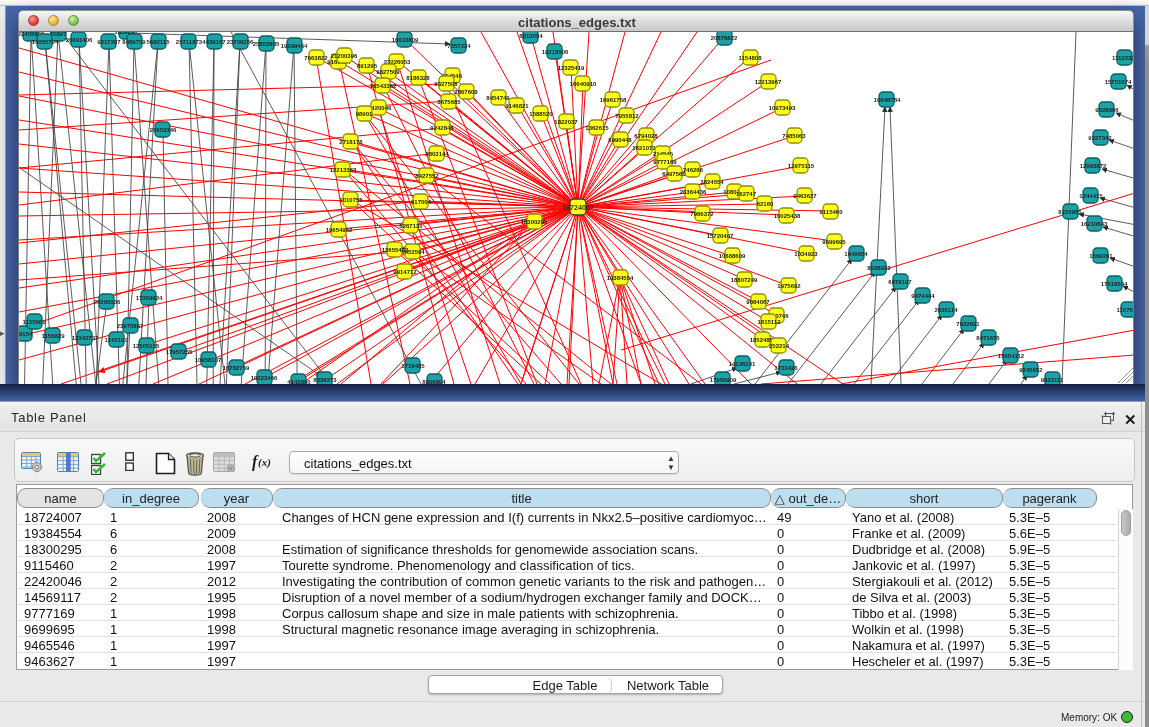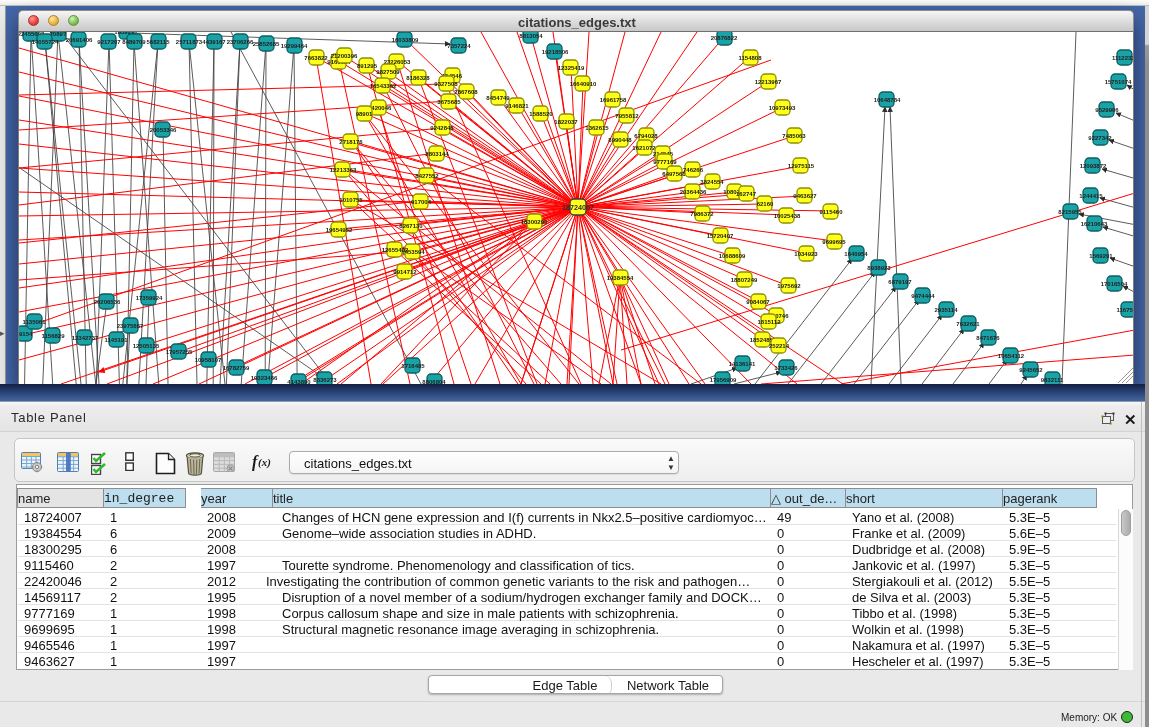--- a/index.html
+++ b/index.html
@@ -67,22 +67,22 @@
   border-radius:4px; box-shadow:0 1px 1px rgba(0,0,0,0.08); }
 #combotext { position:absolute; left:14px; top:4px; font-size:13px; color:#111; }
 #comboarrows { position:absolute; left:376px; top:2px; font-size:8px; color:#333;
   line-height:9px; text-align:center; width:10px;}
 
 
 #tbl { position:absolute; left:16px; top:82px; width:1117px; height:186px;
   background:#ffffff; border:1px solid #9b9b9b; }
 .hc { position:absolute; top:3px; height:20px; border-right:1px solid #8e8e8e;
   border-top:1px solid #8e8e8e; border-bottom:1px solid #8e8e8e;
-  font-size:13px; color:#222; line-height:20px;
-  background:#bcdeee; }
+  font-size:13px; color:#222; text-align:center; line-height:20px;
+  background:#bcdeee;border-radius:9px; }
 .hc.gray { background:#e4e4e4; }
 .row { position:absolute; left:1px; width:1098px; height:16px; font-size:13px;
   color:#111; white-space:nowrap; }
 .c { position:absolute; top:1px; overflow:hidden; white-space:nowrap; }
 #vscroll { position:absolute; left:1101px; top:24px; width:15px; height:161px;
   background:#fcfcfc; border-left:1px solid #d6d6d6; }
 #vthumb { position:absolute; left:2px; top:1px; width:10px; height:26px;
   background:linear-gradient(90deg,#c9c9c9,#ababab); border-radius:5px;
   border:1px solid #9e9e9e; }
 
@@ -702,66 +702,66 @@
           <text x="6" y="14" font-family="Liberation Serif, serif" font-style="italic" font-weight="bold" font-size="11" fill="#1a1a1a">(x)</text>
         </svg>
       <div id="combo">
         <div id="combotext">citations_edges.txt</div>
         <div id="comboarrows">▲<br>▼</div>
       </div>
     </div>
 
     <div id="tbl">
       <div class="hc gray" style="left:0px; width:87px; border-left:1px solid #8e8e8e;">name</div>
-        <div class="hc" style="left:87px; width:82px;font-family:Liberation Mono, monospace;">in_degree</div>
+        <div class="hc" style="left:87px; width:95px;">in_degree</div>
         <div class="hc" style="left:184px; width:72px;">year</div>
         <div class="hc" style="left:256px; width:498px;">title</div>
         <div class="hc" style="left:754px; width:75px;">△ out_de…</div>
         <div class="hc" style="left:829px; width:157px;">short</div>
         <div class="hc" style="left:986px; width:94px;">pagerank</div>
         <div class="row" style="top:24px;border-bottom:1px solid #e3e3e3;">
           <span class="c" style="left:6px; width:80px">18724007</span>
           <span class="c" style="left:92px; width:90px">1</span>
           <span class="c" style="left:189px; width:60px">2008</span>
           <span class="c" style="left:264px; width:487px">Changes of HCN gene expression and I(f) currents in Nkx2.5–positive cardiomyoc…</span>
           <span class="c" style="left:759px; width:68px">49</span>
           <span class="c" style="left:834px; width:150px">Yano et al. (2008)</span>
           <span class="c" style="left:991px; width:86px">5.3E–5</span>
         </div>
         <div class="row" style="top:40px;border-bottom:1px solid #e3e3e3;">
           <span class="c" style="left:6px; width:80px">19384554</span>
           <span class="c" style="left:92px; width:90px">6</span>
           <span class="c" style="left:189px; width:60px">2009</span>
-          <span class="c" style="left:264px; width:487px">Genome–wide association studies in ADHD.</span>
           <span class="c" style="left:759px; width:68px">0</span>
           <span class="c" style="left:834px; width:150px">Franke et al. (2009)</span>
           <span class="c" style="left:991px; width:86px">5.6E–5</span>
         </div>
         <div class="row" style="top:56px;border-bottom:1px solid #e3e3e3;">
           <span class="c" style="left:6px; width:80px">18300295</span>
           <span class="c" style="left:92px; width:90px">6</span>
           <span class="c" style="left:189px; width:60px">2008</span>
+          <span class="c" style="left:264px; width:487px">Estimation of significance thresholds for genomewide association scans.</span>
           <span class="c" style="left:759px; width:68px">0</span>
           <span class="c" style="left:834px; width:150px">Dudbridge et al. (2008)</span>
           <span class="c" style="left:991px; width:86px">5.9E–5</span>
         </div>
         <div class="row" style="top:72px;border-bottom:1px solid #e3e3e3;">
           <span class="c" style="left:6px; width:80px">9115460</span>
           <span class="c" style="left:92px; width:90px">2</span>
           <span class="c" style="left:189px; width:60px">1997</span>
           <span class="c" style="left:264px; width:487px">Tourette syndrome. Phenomenology and classification of tics.</span>
           <span class="c" style="left:759px; width:68px">0</span>
           <span class="c" style="left:834px; width:150px">Jankovic et al. (1997)</span>
           <span class="c" style="left:991px; width:86px">5.3E–5</span>
         </div>
         <div class="row" style="top:88px;border-bottom:1px solid #e3e3e3;">
           <span class="c" style="left:6px; width:80px">22420046</span>
           <span class="c" style="left:92px; width:90px">2</span>
           <span class="c" style="left:189px; width:60px">2012</span>
-          <span class="c" style="left:248px; width:487px">Investigating the contribution of common genetic variants to the risk and pathogen…</span>
+          <span class="c" style="left:264px; width:487px">Investigating the contribution of common genetic variants to the risk and pathogen…</span>
           <span class="c" style="left:759px; width:68px">0</span>
           <span class="c" style="left:834px; width:150px">Stergiakouli et al. (2012)</span>
           <span class="c" style="left:991px; width:86px">5.5E–5</span>
         </div>
         <div class="row" style="top:104px;border-bottom:1px solid #e3e3e3;">
           <span class="c" style="left:6px; width:80px">14569117</span>
           <span class="c" style="left:92px; width:90px">2</span>
           <span class="c" style="left:189px; width:60px">1995</span>
           <span class="c" style="left:264px; width:487px">Disruption of a novel member of a sodium/hydrogen exchanger family and DOCK…</span>
           <span class="c" style="left:759px; width:68px">0</span>

